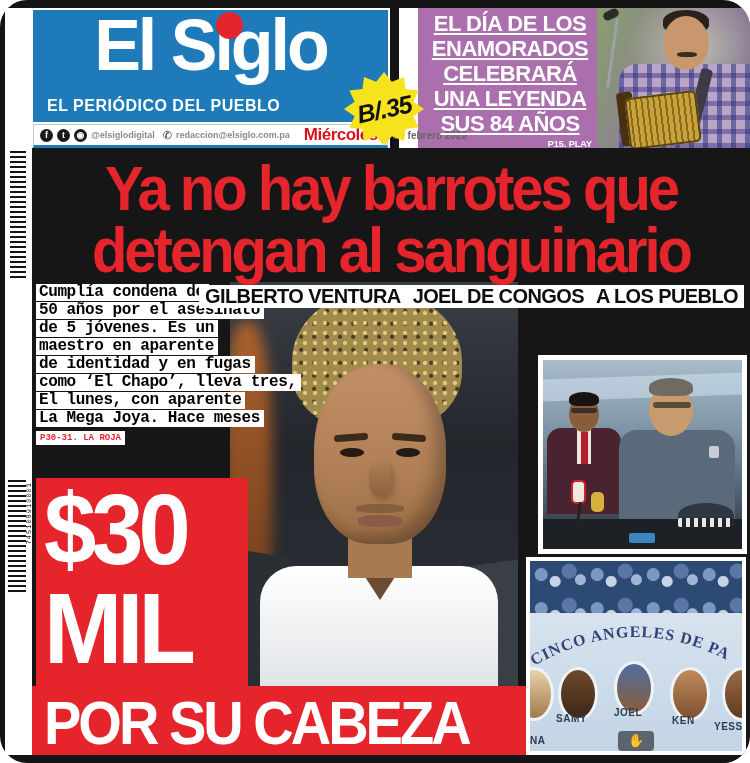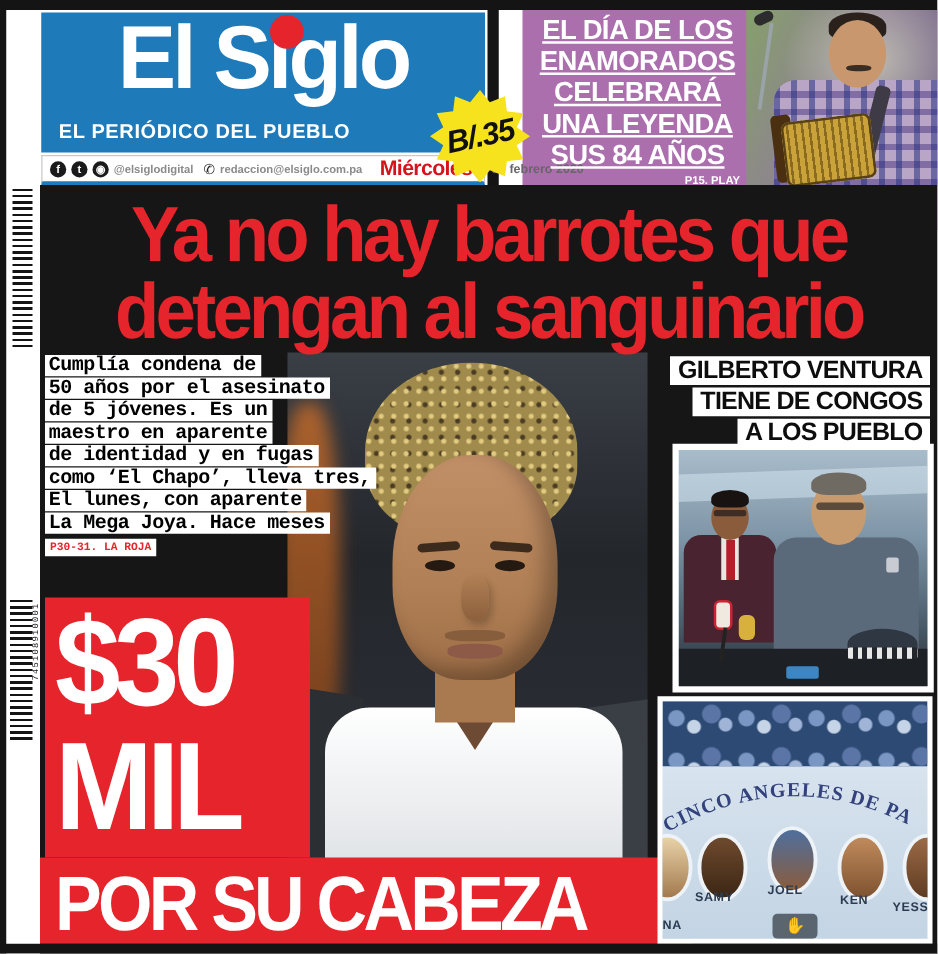--- a/index.html
+++ b/index.html
@@ -1,17 +1,17 @@
 <!DOCTYPE html>
 <html><head>
 <meta charset="utf-8">
 <style>
   * { margin:0; padding:0; box-sizing:border-box; }
   html,body { width:750px; height:763px; background:#fff; font-family:"Liberation Sans",sans-serif; overflow:hidden; }
-  .page { position:relative; width:750px; height:763px; background:#fff; overflow:hidden; }
+  .page { position:relative; width:750px; height:763px; background:#fff; overflow:hidden;border-radius:27px; }
   .abs { position:absolute; }
 
   
   .frame-top { left:0; top:0; width:750px; height:8px; background:#141414; z-index:9; }
   .frame-left { left:0; top:0; width:5px; height:763px; background:#141414; z-index:9; }
   .bottom-strip { left:0; top:755px; width:750px; height:8px; background:#141414; z-index:9; }
 
   
   .header-white { left:5px; top:8px; width:385px; height:140px; background:#fff; }
   .logo-box { left:33px; top:10px; width:355px; height:112px; background:#1e7ab9; z-index:2; }
@@ -89,21 +89,21 @@
   .art-ref { display:inline-block; background:#fff; color:#e5242b; font-size:9px; font-weight:900; padding:2px 4px; margin-top:3px; letter-spacing:0; }
 
   
   .red-block { left:4px; top:330px; width:212px; height:208px; background:#e5242b; z-index:4; overflow:hidden; }
   .reward-num { color:#fff; font-weight:900; font-size:94px; line-height:97px; letter-spacing:-5px; padding-left:8px; transform:scaleY(1.06); transform-origin:left top; }
   .reward-num.n2 { margin-top:2px; }
   .reward-band { left:0; top:538px; width:522px; height:69px; background:#e5242b; z-index:4; overflow:hidden; }
   .reward-tag { color:#fff; font-weight:900; font-size:56px; line-height:67px; letter-spacing:-3px; padding-left:12px; white-space:nowrap; transform:scaleY(1.1); transform-origin:left top; }
 
   
-  .right-head { right:6px; top:137px; z-index:3; display:flex; flex-direction:column; align-items:flex-end; }
+  .right-head { right:6px; top:137px; z-index:3; display:flex; flex-direction:row; align-items:flex-end; }
   .rh-line { display:inline-block; background:#fff; color:#0d0d0d; font-size:20px; font-weight:900; line-height:19px; padding:2px 6px; margin-bottom:2px; letter-spacing:-0.6px; white-space:nowrap; }
 
   
   .police { left:506px; top:207px; width:209px; height:199px; background:#fff; padding:5px; z-index:3; }
   .police-in { position:relative; width:100%; height:100%; overflow:hidden; background:linear-gradient(180deg,#a8bccb 0%,#7d94a6 38%,#4d5f6e 72%,#262b31 100%); }
   .pol-streak { position:absolute; left:-10px; top:16px; width:220px; height:22px; background:rgba(215,232,244,.5); transform:skewY(-2deg); }
   .pol-head1 { position:absolute; left:26px; top:36px; width:30px; height:36px; background:#8a5c3c; border-radius:50%; }
   .pol-hair1 { position:absolute; left:26px; top:32px; width:30px; height:14px; background:#181210; border-radius:50% 50% 30% 30%; }
   .pol-glass1 { position:absolute; left:28px; top:48px; width:26px; height:5px; background:rgba(20,20,25,.65); border-radius:2px; }
   .pol-suit1 { position:absolute; left:4px; top:68px; width:74px; height:86px; background:#4a2330; border-radius:14px 14px 0 0; }
@@ -232,21 +232,21 @@
     <div class="abs red-block">
       <div class="reward-num">$30</div>
       <div class="reward-num n2">MIL</div>
     </div>
     <div class="abs reward-band">
       <div class="reward-tag">POR SU CABEZA</div>
     </div>
 
     <div class="abs right-head">
       <span class="rh-line">GILBERTO VENTURA</span>
-      <span class="rh-line">TIENE DE CONGOS</span>
+      <span class="rh-line">JOEL DE CONGOS</span>
       <span class="rh-line">A LOS PUEBLO</span>
     </div>
 
     <div class="abs police">
       <div class="police-in">
         <div class="pol-streak"></div>
         <div class="pol-suit1"></div>
         <div class="pol-shirt1"></div>
         <div class="pol-tie1"></div>
         <div class="pol-head1"></div>

